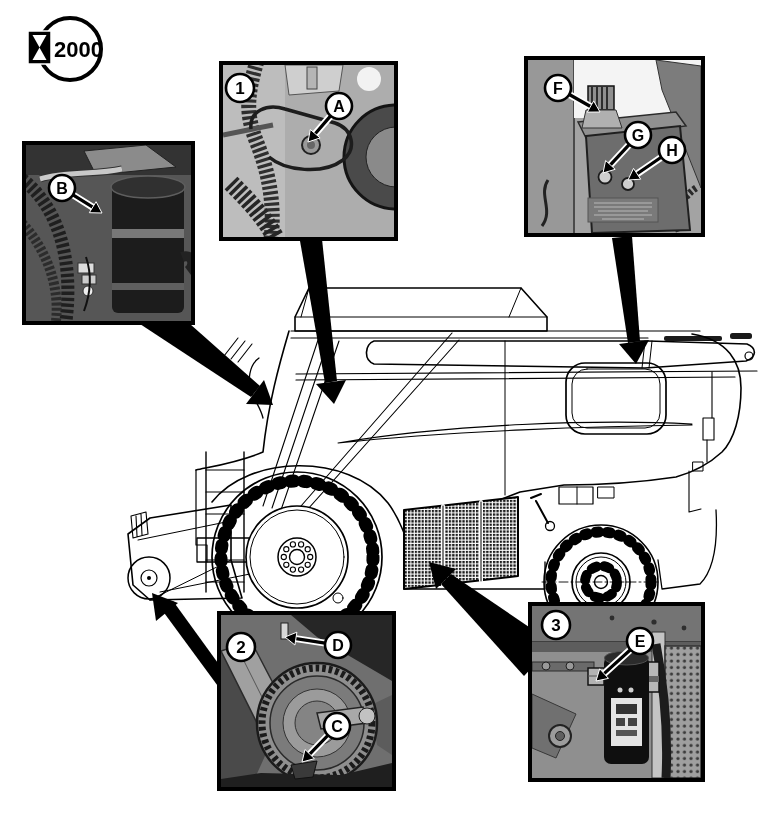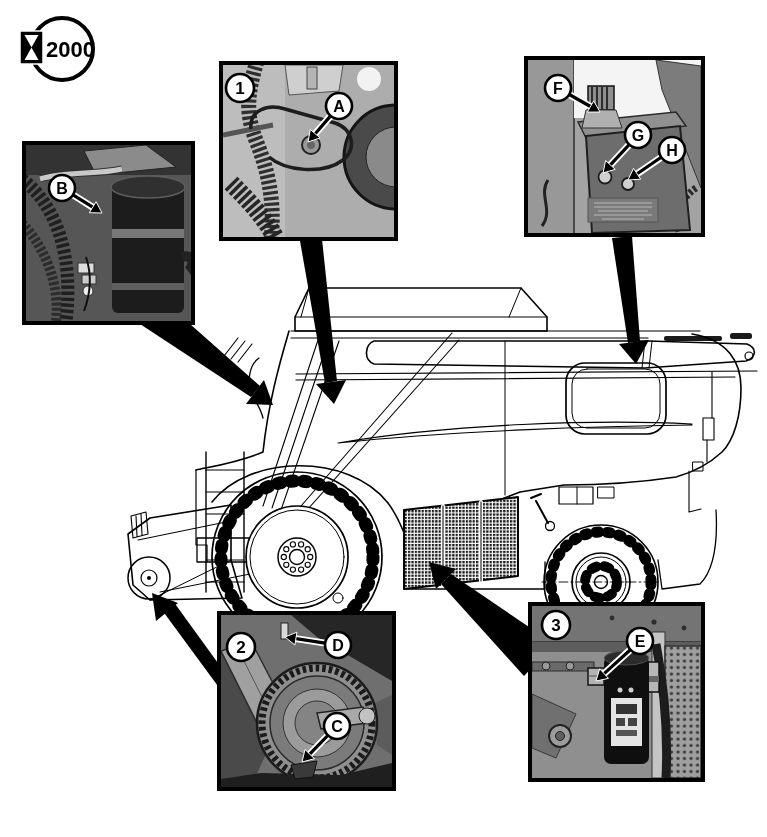--- a/index.html
+++ b/index.html
@@ -1,21 +1,21 @@
 <!DOCTYPE html>
 <html><head>
 <meta charset="utf-8">
 <style>
   html,body{margin:0;padding:0;background:#fff}
   .canvas{position:relative;width:767px;height:837px;background:#fff;overflow:hidden;
           font-family:"Liberation Sans",sans-serif}
   .art{position:absolute;left:0;top:0;width:767px;height:837px}
   .inset{position:absolute;border:4px solid #000;background:#9a9a9a;box-sizing:border-box}
   .inset svg{display:block;width:100%;height:100%}
-  .badge{position:absolute;left:16px;top:14px;width:86px;height:72px}
+  .badge{position:absolute;left:24px;top:14px;width:86px;height:72px}
   .cc{fill:#fff;stroke:#000;stroke-width:2.6}
   .cl{font-family:"Liberation Sans",sans-serif;font-weight:bold;font-size:16px;fill:#000;text-anchor:middle}
   .nl{font-family:"Liberation Sans",sans-serif;font-weight:bold;font-size:17px;fill:#000;text-anchor:middle}
   .caw{stroke:#fff;stroke-width:7;stroke-linecap:round;fill:none}
   .cab{stroke:#000;stroke-width:3.2;stroke-linecap:round;fill:none}
   .ah{fill:#000;stroke:#fff;stroke-width:1}
   .ln{stroke:#000;fill:none;stroke-linejoin:round;stroke-linecap:round}
 </style>
 </head>
 <body>

